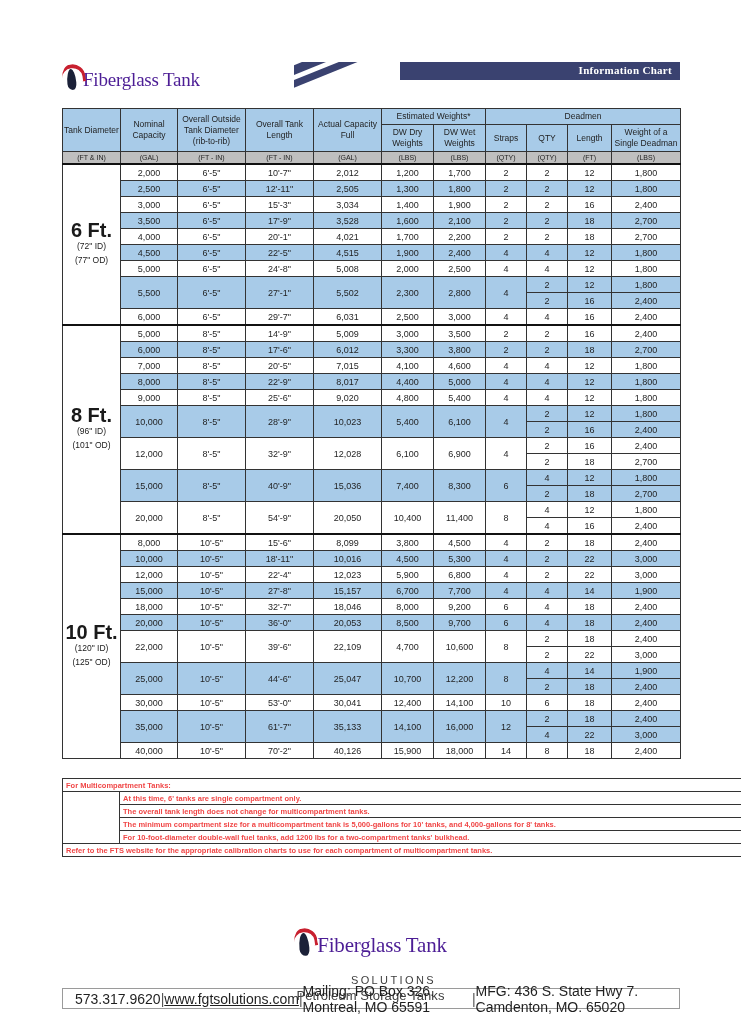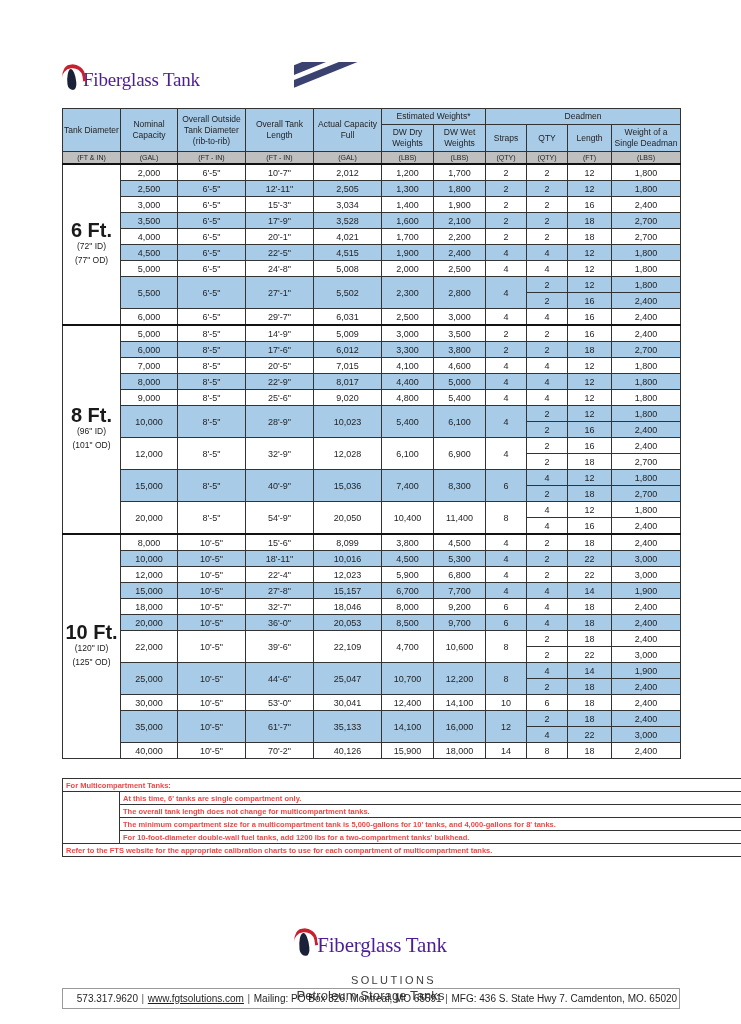--- a/index.html
+++ b/index.html
@@ -248,21 +248,21 @@
     position: absolute;
     left: 62px;
     top: 988px;
     width: 618px;
     height: 21px;
     border: 1px solid #9a9a9a;
     box-sizing: border-box;
     display: flex;
     align-items: center;
     justify-content: space-around;
-    font-size: 10px;
+    font-size: 14px;
     color: #1f1f1f;
     padding-left: 12px;
   }
   .contact-bar .sep { color: #555; }
   .contact-bar a, .contact-bar .link {
     color: #1f1f1f;
     text-decoration: underline;
   }
 </style>
 </head>
@@ -283,20 +283,21 @@
       <div class="logo-sub">SOLUTIONS</div>
     </div>
 
     <div class="banner-wrap">
       <div class="banner-slant">
         <span class="stripe s1"></span>
         <span class="stripe s2"></span>
         <span class="stripe s3"></span>
       </div>
       <div class="banner-bars">
+        <div class="banner-line l1">Information Chart</div>
       </div>
     </div>
   </div>
 
   <table class="chart">
     <colgroup>
       <col style="width:58px">
         <col style="width:57px">
         <col style="width:68px">
       <col style="width:68px">

